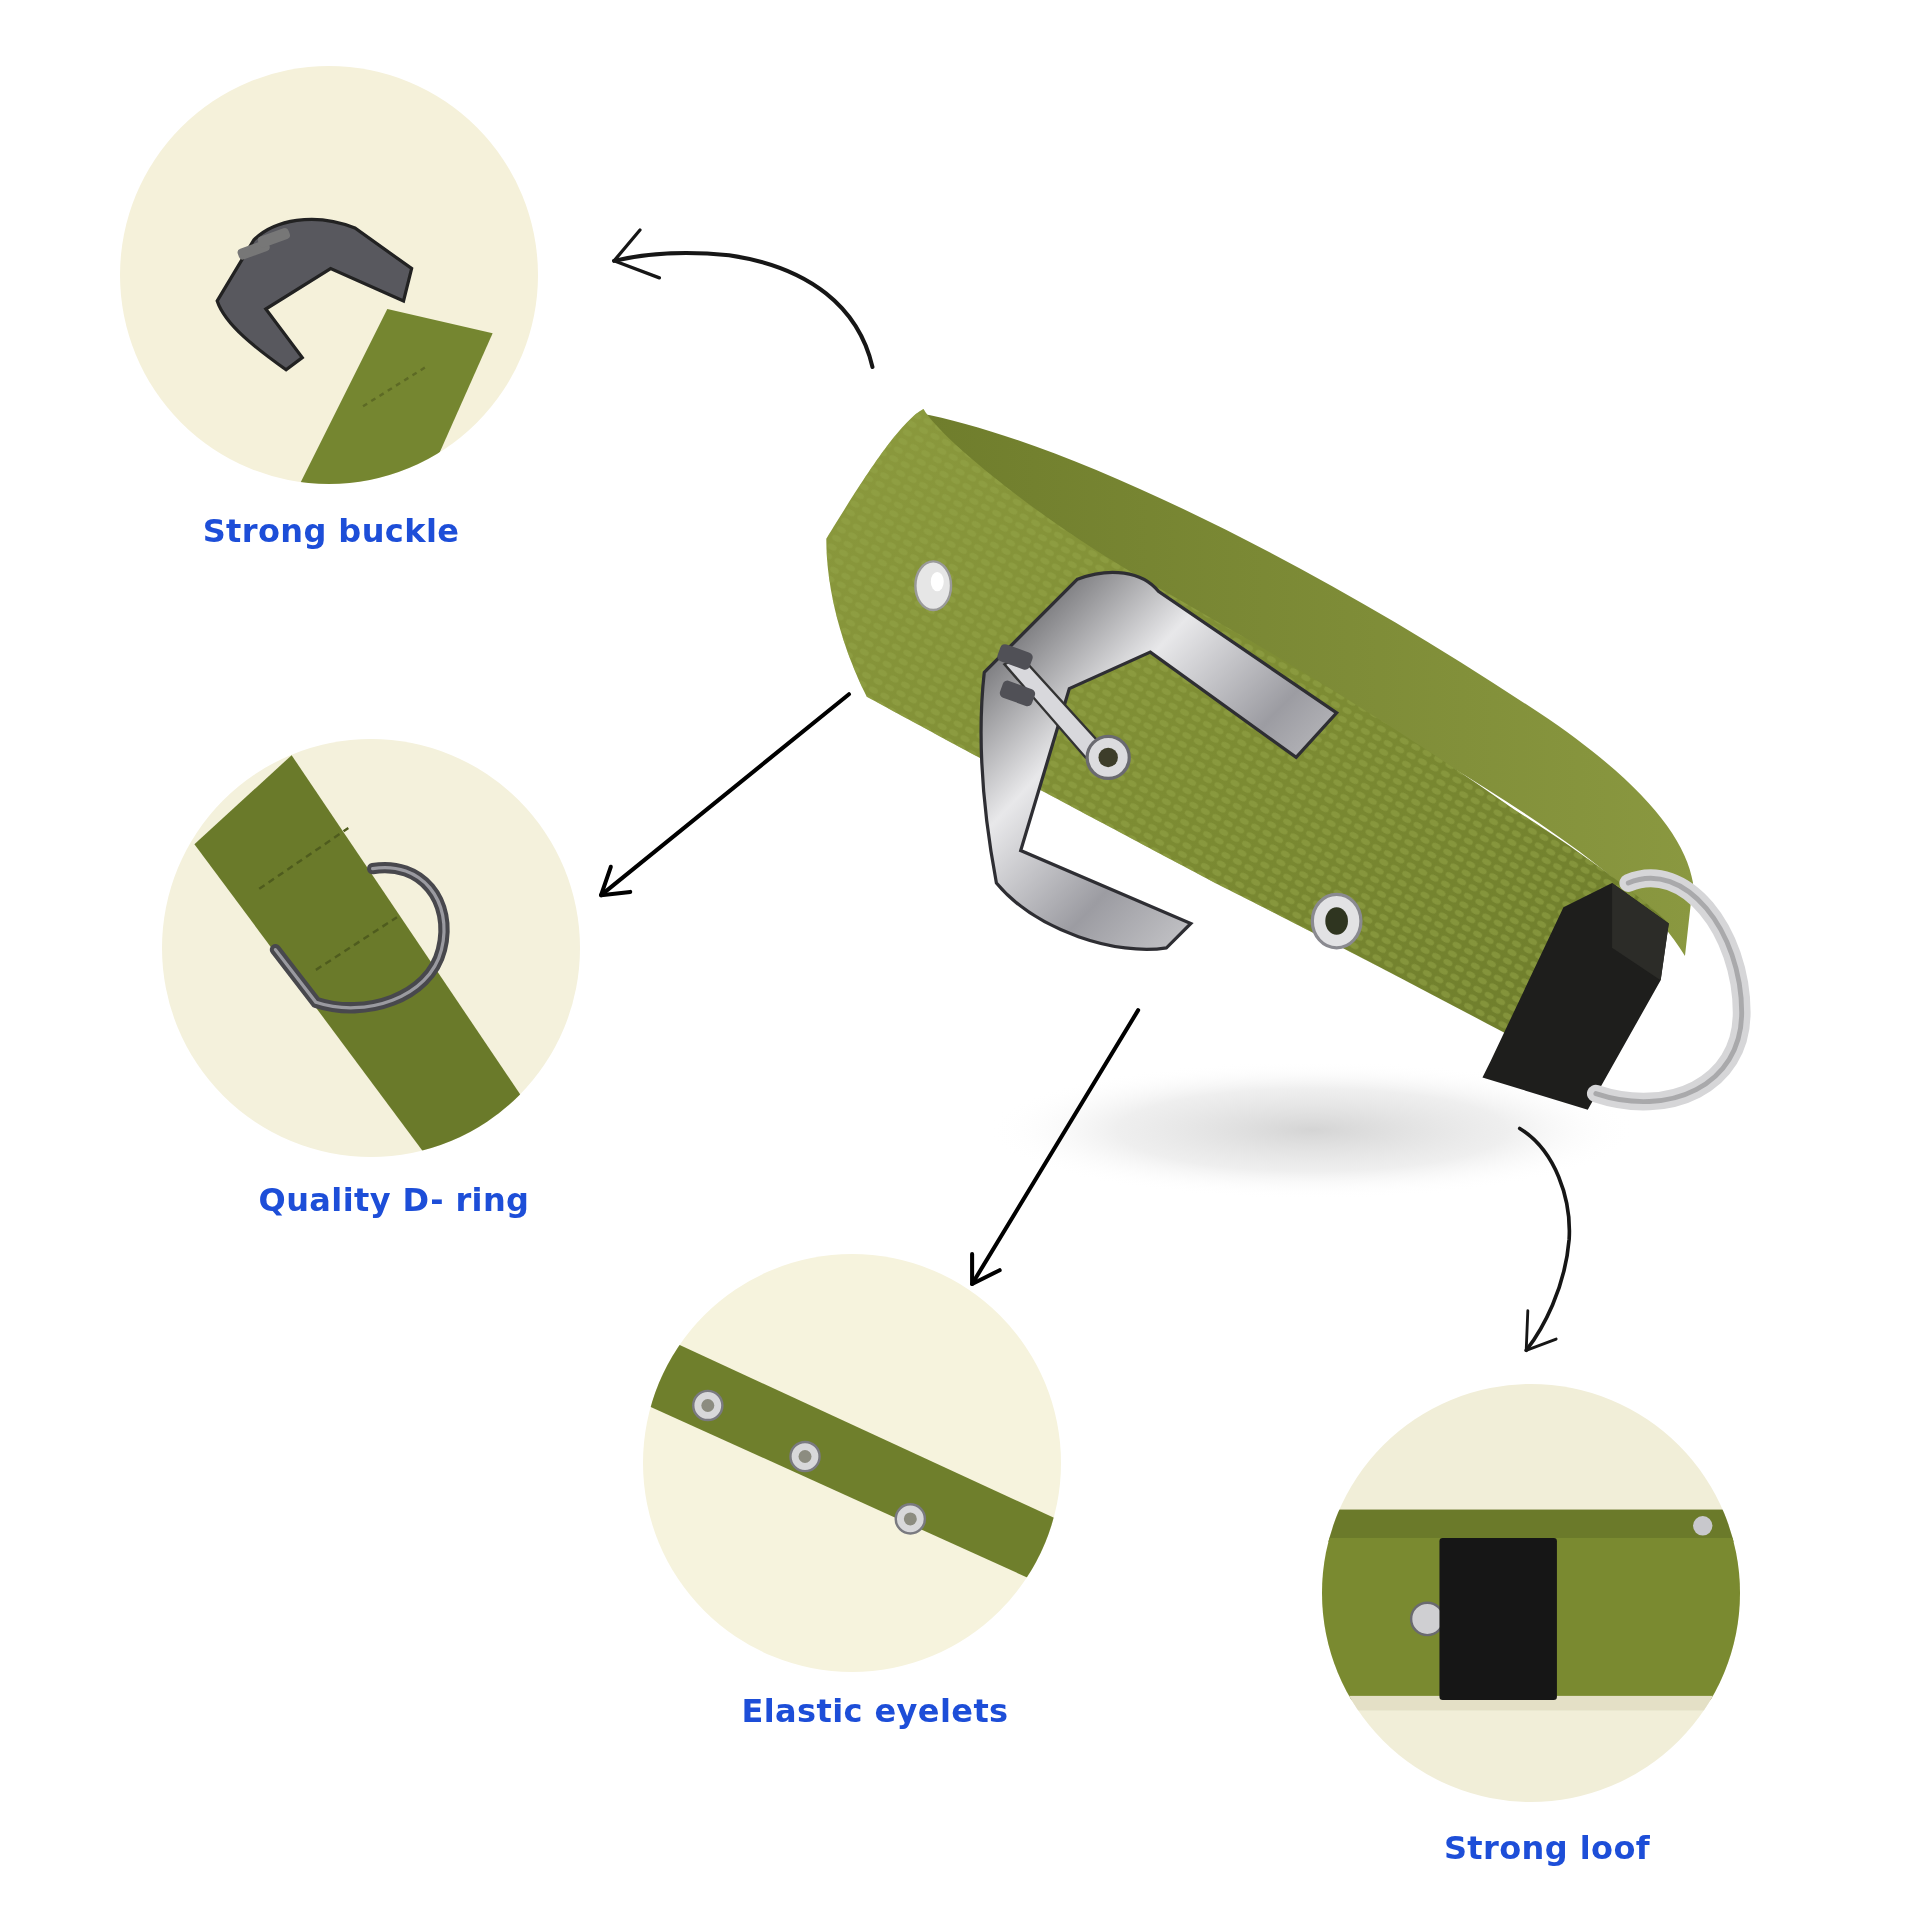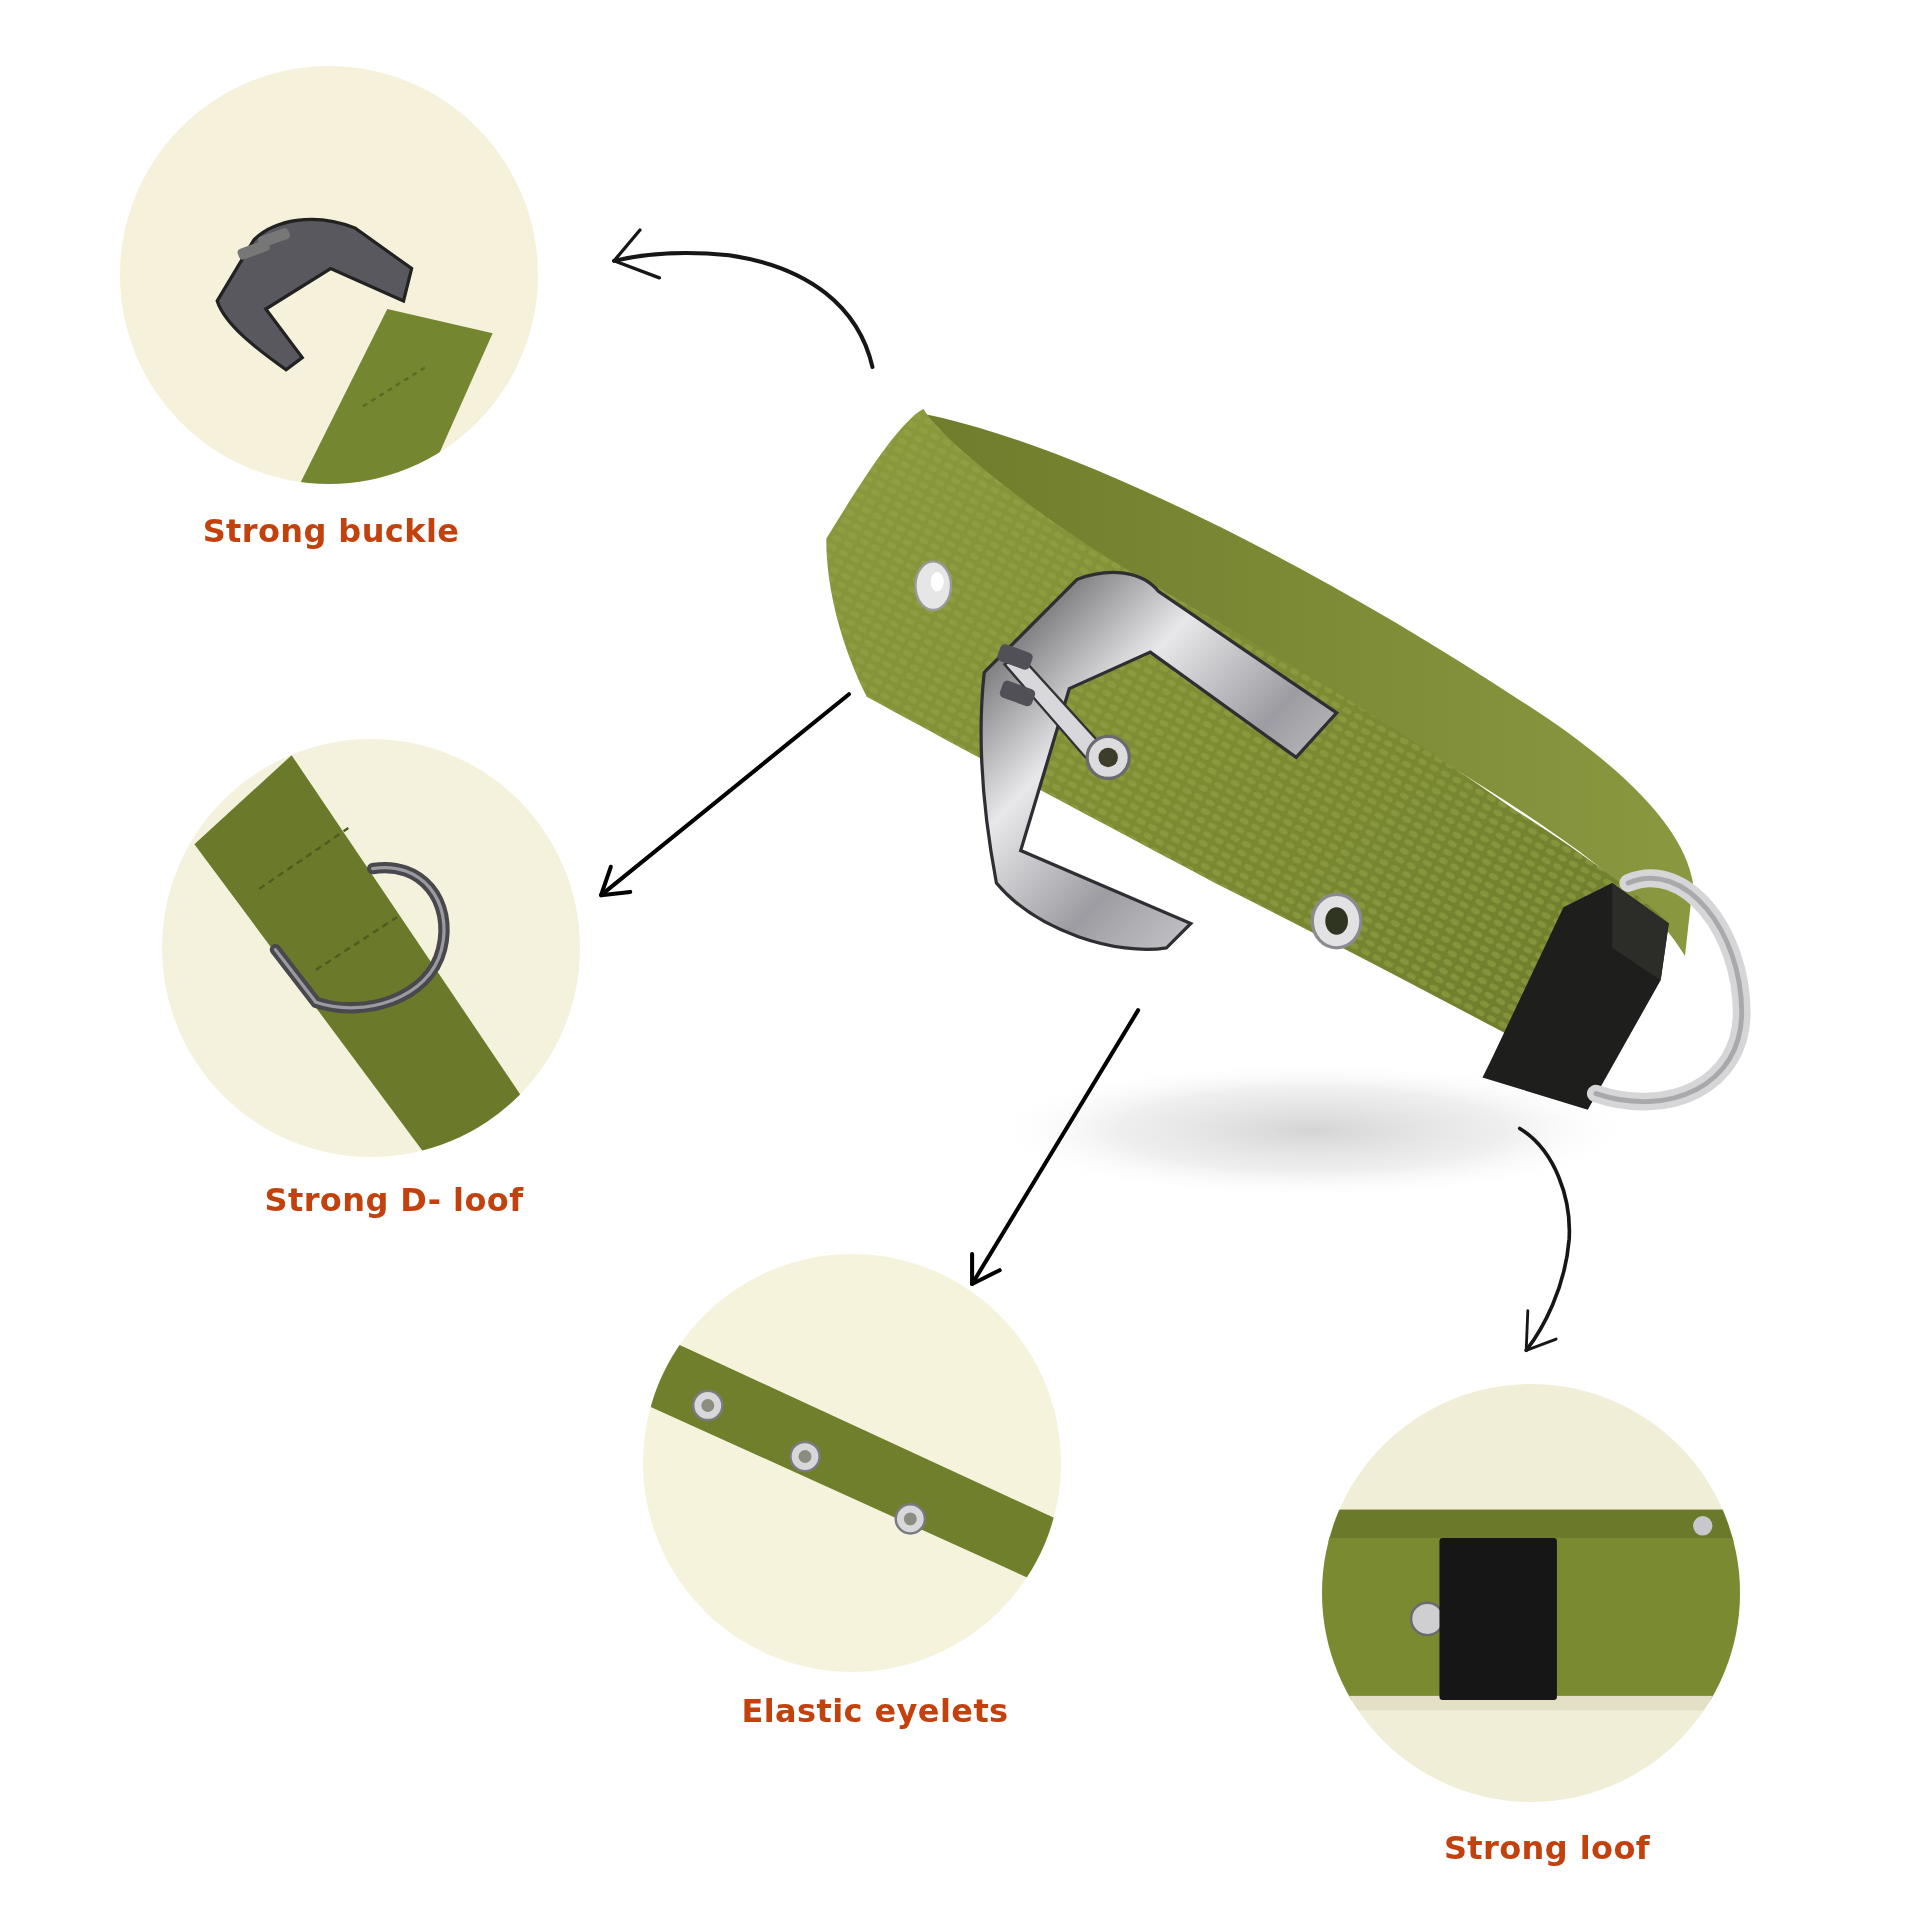--- a/index.html
+++ b/index.html
@@ -2,21 +2,21 @@
 <html style="font-size:13px"><head>
 <meta charset="utf-8">
 <style>
   html, body { margin: 0; padding: 0; background: #ffffff; }
   body { width: 1928px; height: 1928px; position: relative; overflow: hidden;
          font-family: "DejaVu Sans", "Liberation Sans", sans-serif; }
   .stage { position: absolute; left: 0; top: 0; width: 1928px; height: 1928px; }
   .stage svg { position: absolute; left: 0; top: 0; }
   .feature-circle { position: absolute; border-radius: 50%; overflow: hidden; }
   .feature-circle svg { position: absolute; left: 0; top: 0; width: 100%; height: 100%; }
-  .feature-label { position: absolute; font-weight: bold; font-size: 32px; color: #c2410c;
+  .feature-label { position: absolute; font-weight: bold; font-size: 32px; color: #1d4ed8;
                    white-space: nowrap; letter-spacing: 0.4px; transform: translateX(-50%); }
 </style>
 </head>
 <body>
 
 <div class="stage">
 
   <svg width="1928" height="1928" viewBox="0 0 2380 2380">
     <defs>
       <radialGradient id="shadowGrad" cx="0.5" cy="0.5" r="0.5">
@@ -109,21 +109,21 @@
   <div class="feature-circle" style="left:162px; top:739px; width:418px; height:418px;">
     <svg viewBox="0 0 516 516">
       <rect width="516" height="516" fill="#f4f1dc"></rect>
       <path d="M40 130 L160 20 L470 480 L360 560 Z" fill="#6a7a2a"></path>
       <line x1="120" y1="185" x2="230" y2="110" stroke="#4f5c1e" stroke-width="3" stroke-dasharray="8 6"></line>
       <line x1="190" y1="285" x2="290" y2="220" stroke="#4f5c1e" stroke-width="3" stroke-dasharray="8 6"></line>
       <path d="M260 160 C320 150 360 200 345 260 C330 320 250 345 190 325 L140 260" fill="none" stroke="#48484d" stroke-width="14" stroke-linecap="round"></path>
       <path d="M260 160 C320 150 360 200 345 260 C330 320 250 345 190 325 L140 260" fill="none" stroke="#9a9aa0" stroke-width="4" stroke-linecap="round"></path>
     </svg>
   </div>
-  <div class="feature-label" style="left:394px; top:1181px;">Strong D- loof</div>
+  <div class="feature-label" style="left:394px; top:1181px;">Quality D- ring</div>
 
   <div class="feature-circle" style="left:643px; top:1254px; width:418px; height:418px;">
     <svg viewBox="0 0 516 516">
       <rect width="516" height="516" fill="#f6f3dd"></rect>
       <path d="M-10 180 L40 110 L560 350 L520 420 Z" fill="#6f7f2c"></path>
       <g fill="#d8d8da" stroke="#7a7a80" stroke-width="3">
         <circle cx="80" cy="187" r="18"></circle>
         <circle cx="200" cy="250" r="18"></circle>
         <circle cx="330" cy="327" r="18"></circle>
       </g>

